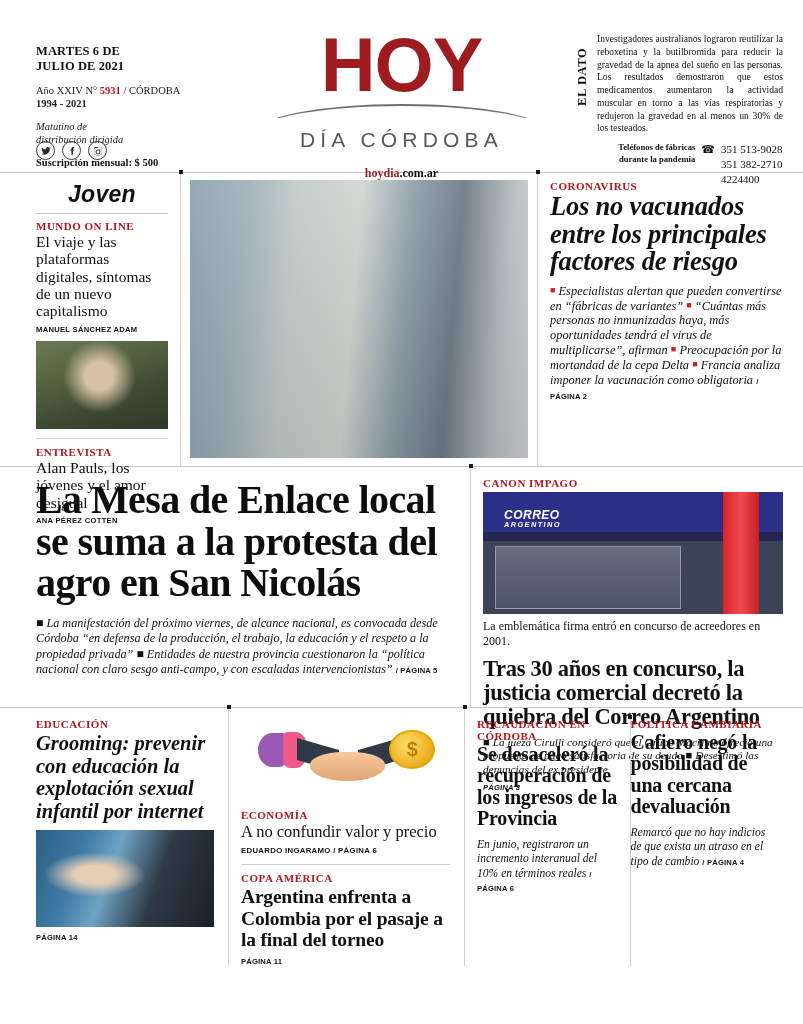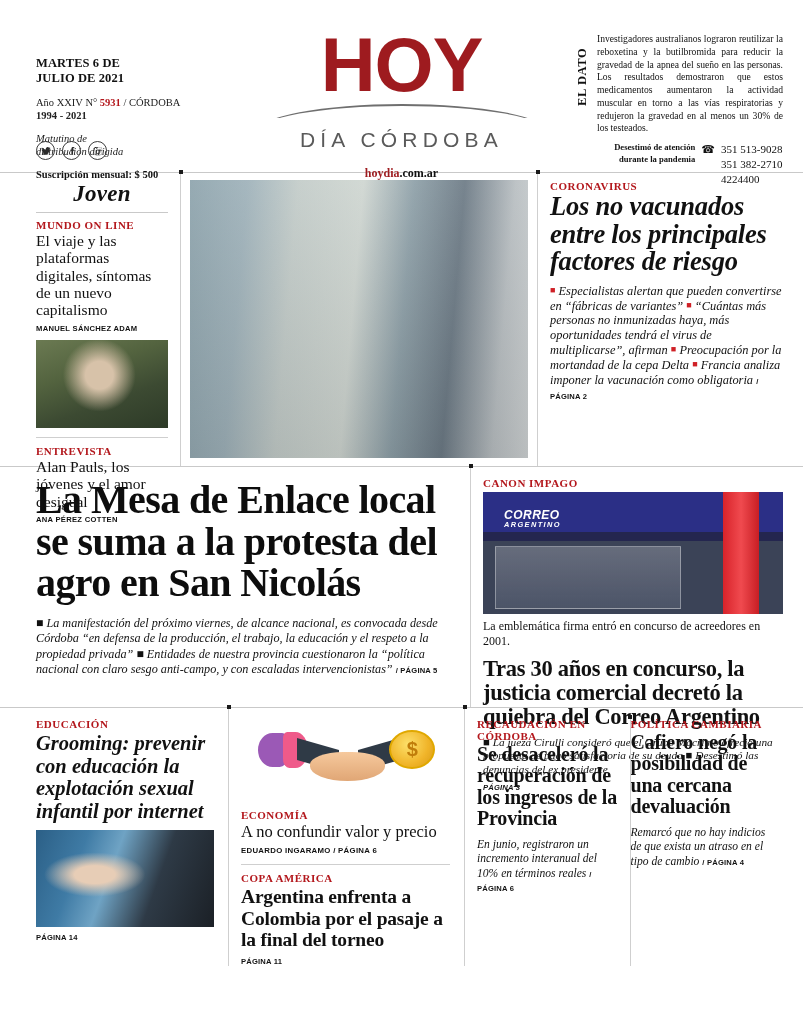--- a/index.html
+++ b/index.html
@@ -8,21 +8,21 @@
     background: #ffffff;
     font-family: "Liberation Serif", serif;
     color: #111111;
     overflow: hidden;
   }
   .page { position: relative; width: 803px; height: 1024px; background: #fff; }
 
   
   .masthead { position: relative; height: 172px; padding: 26px 0 0 0; }
   .mh-left {
-    position: absolute; left: 36px; top: 56px; width: 150px;
+    position: absolute; left: 36px; top: 44px; width: 150px;
   }
   .mh-date {
     font-family: "Liberation Serif", serif;
     font-weight: bold; font-size: 12.5px; line-height: 1.22;
     letter-spacing: .1px; text-transform: uppercase; color: #111;
   }
   .mh-year {
     margin-top: 9px; font-size: 10.5px; line-height: 1.3; color: #222;
   }
   .mh-year b { color: #111; }
@@ -84,21 +84,21 @@
   .ph-label { font-size: 8.6px; font-weight: bold; line-height: 1.35; text-align: right; }
   .ph-icon { font-size: 11px; line-height: 1; margin-top: 2px; }
   .ph-nums { font-size: 11px; line-height: 1.35; text-align: left; min-width: 62px; }
 
   .rule-full { height: 1px; background: #c9c9c9; margin: 0; }
 
   
   .band1 { display: flex; padding: 0; height: 293px; }
   .col-joven { width: 180px; padding: 8px 12px 0 36px; position: relative; }
   .joven-title {
-    font-family: Liberation Serif, serif; font-style: italic; font-weight: bold;
+    font-family: Liberation Sans, sans-serif; font-style: italic; font-weight: bold;
     font-size: 23px; text-align: center; letter-spacing: .3px; margin-bottom: 5px;
   }
   .kicker {
     font-family: "Liberation Serif", serif; font-weight: bold; font-size: 11px;
     letter-spacing: .5px; text-transform: uppercase; color: #b3171c; margin-bottom: 1px;
   }
   .joven-head {
     font-family: "Liberation Serif", serif; font-size: 15.5px; line-height: 1.12; color: #111;
   }
   .byline {
@@ -273,21 +273,21 @@
       <div class="logo-dia">DÍA CÓRDOBA</div>
       <div class="logo-site"><span class="r">hoydia</span><span>.com.ar</span></div>
     </div>
 
     <div class="mh-right">
       <div class="eldato-label">EL DATO</div>
       <div class="eldato-text">Investigadores australianos lograron reutilizar la reboxetina y la butilbromida para reducir la gravedad de la apnea del sueño en las personas. Los resultados demostraron que estos medicamentos aumentaron la actividad muscular en torno a las vías respiratorias y redujeron la gravedad en al menos un 30% de los testeados.</div>
     </div>
     <div class="eldato-phones">
       <div class="ph-label">
-        <div>Desestimó de atención</div>
+        <div>Teléfonos de fábricas</div>
         <div>durante la pandemia</div>
       </div>
       <div class="ph-icon">☎</div>
       <div class="ph-nums">
         <div>351 513-9028</div>
         <div>351 382-2710</div>
         <div>4224400</div>
       </div>
     </div>
   </div>

